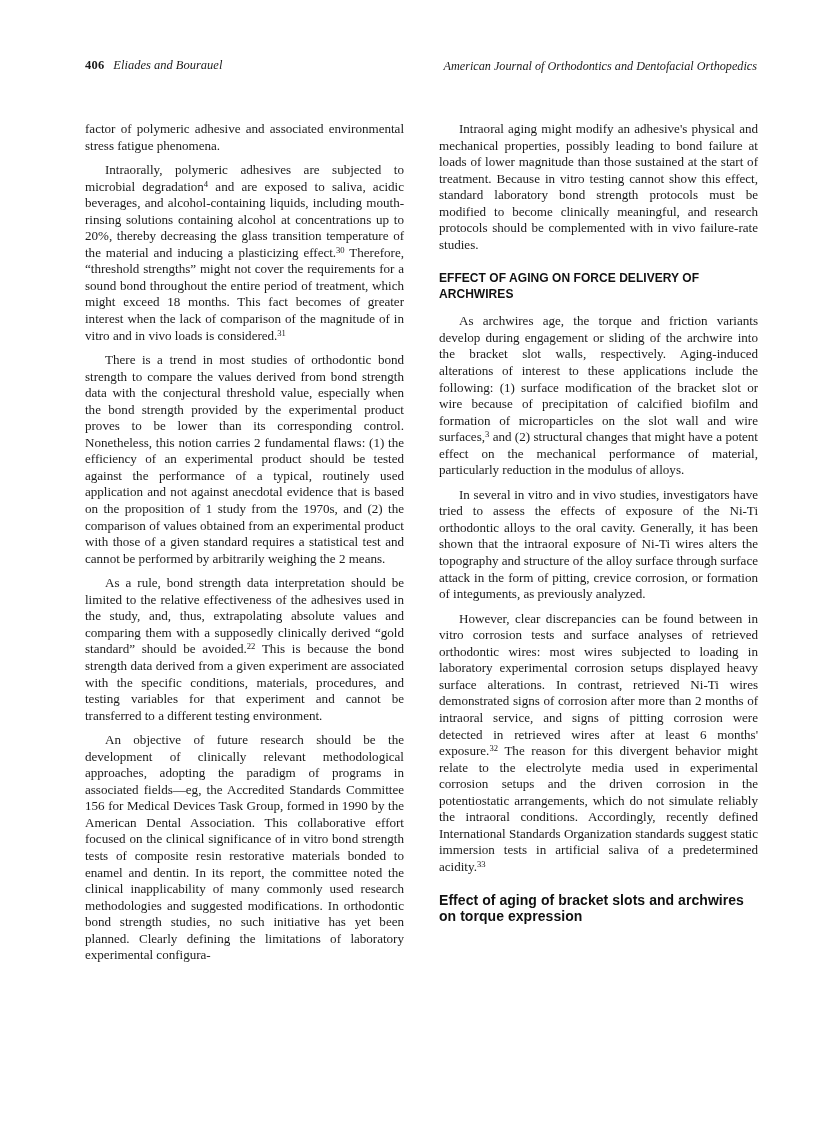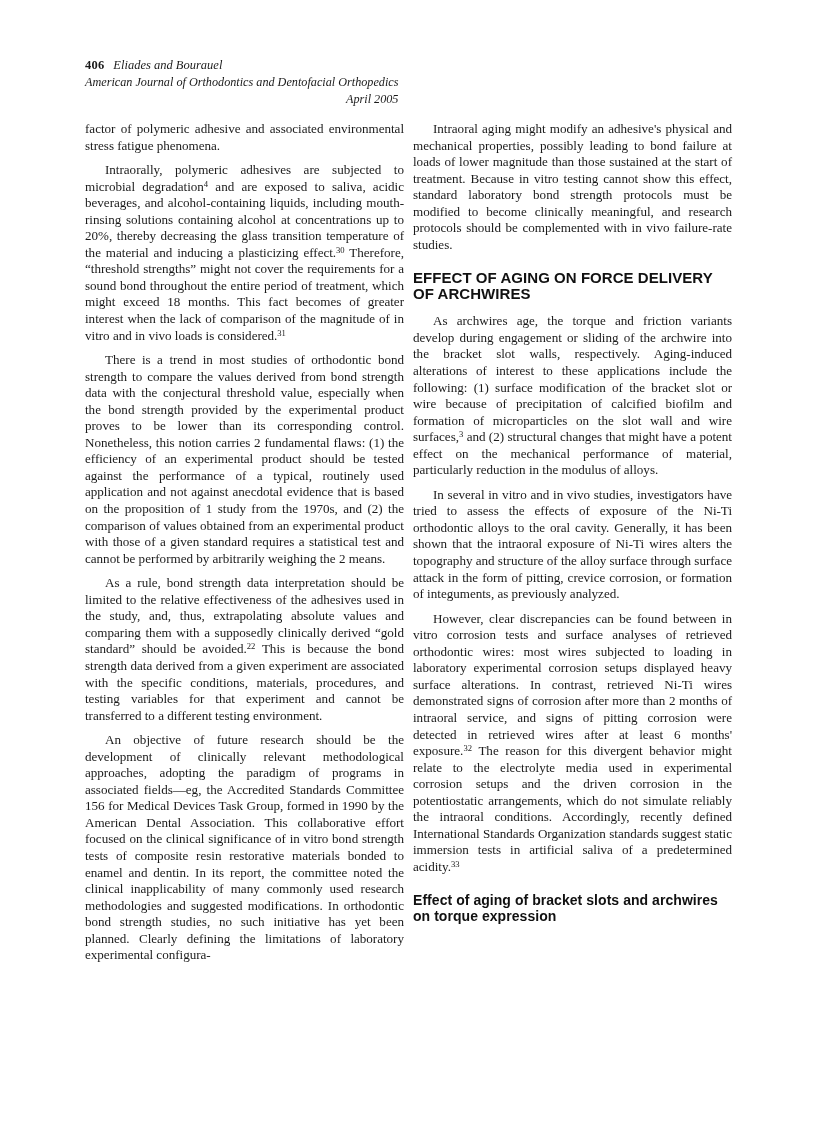--- a/index.html
+++ b/index.html
@@ -22,21 +22,20 @@
 
   
   .running-head {
     position: absolute;
     left: 85px;
     top: 58px;
     width: 672px;
     display: flex;
     justify-content: space-between;
     align-items: flex-start;
-    flex-direction: column;
   }
   .rh-left {
     font-size: 12.5px;
     white-space: nowrap;
     line-height: 1.25;
   }
   .rh-pageno {
     font-weight: bold;
     font-style: normal;
     letter-spacing: 0.2px;
@@ -56,21 +55,21 @@
   .rh-date { display: block; }
 
   
   .columns {
     position: absolute;
     left: 85px;
     top: 121px;
     width: 673px;
     height: 950px;
     display: flex;
-    gap: 9px;
+    gap: 35px;
   }
   .col {
     width: 319px;
     flex: 0 0 319px;
   }
   p.body {
     margin: 0;
     font-size: 13.1px;
     line-height: 16.55px;
     text-align: justify;
@@ -84,21 +83,21 @@
 
   sup {
     font-size: 8.6px;
     line-height: 0;
     vertical-align: 0.5em;
   }
 
   h2.section-head {
     margin: 17px 0 11px 0;
     font-family: "Liberation Sans", "DejaVu Sans", sans-serif;
-    font-size: 15px;
+    font-size: 12px;
     font-weight: bold;
     line-height: 16px;
     text-align: left;
     letter-spacing: 0.05px;
     color: #111111;
   }
   h3.sub-head {
     margin: 17px 0 11px 0;
     font-family: "Liberation Sans", "DejaVu Sans", sans-serif;
     font-size: 14px;
@@ -113,21 +112,20 @@
 <body>
 
 <div class="page">
 
   <div class="running-head">
     <div class="rh-left">
       <span class="rh-pageno">406</span><span class="rh-authors">Eliades and Bourauel</span>
     </div>
     <div class="rh-right">
       <span class="rh-journal">American Journal of Orthodontics and Dentofacial Orthopedics</span>
-      <span class="rh-date">April 2005</span>
     </div>
   </div>
 
   <div class="columns">
 
     <div class="col">
 
       <p class="body noindent">factor of polymeric adhesive and associated environmental stress fatigue phenomena.</p>
 
       <p class="body"><span>Intraorally, polymeric adhesives are subjected to microbial degradation</span><sup>4</sup><span> and are exposed to saliva, acidic beverages, and alcohol-containing liquids, including mouth-rinsing solutions containing alcohol at concentrations up to 20%, thereby decreasing the glass transition temperature of the material and inducing a plasticizing effect.</span><sup>30</sup><span> Therefore, “threshold strengths” might not cover the requirements for a sound bond throughout the entire period of treatment, which might exceed 18 months. This fact becomes of greater interest when the lack of comparison of the magnitude of in vitro and in vivo loads is considered.</span><sup>31</sup></p>

